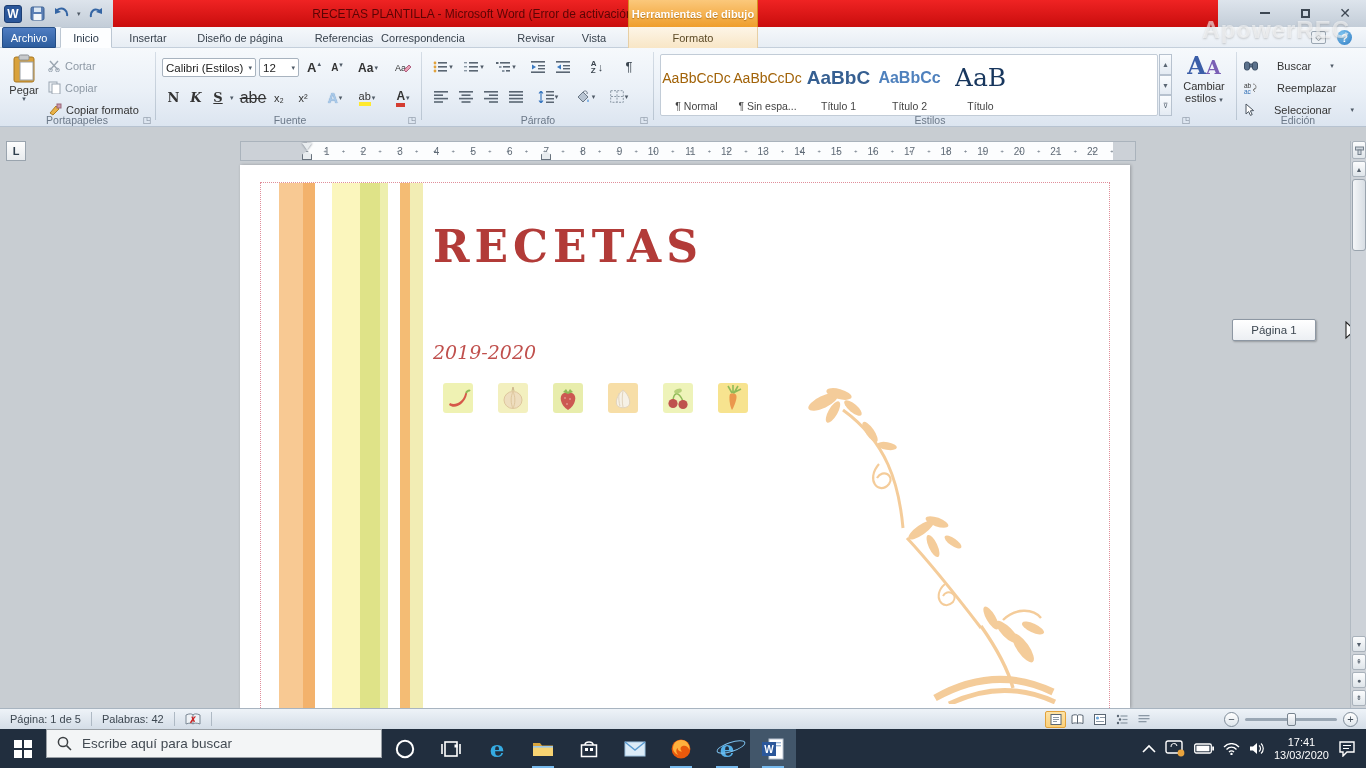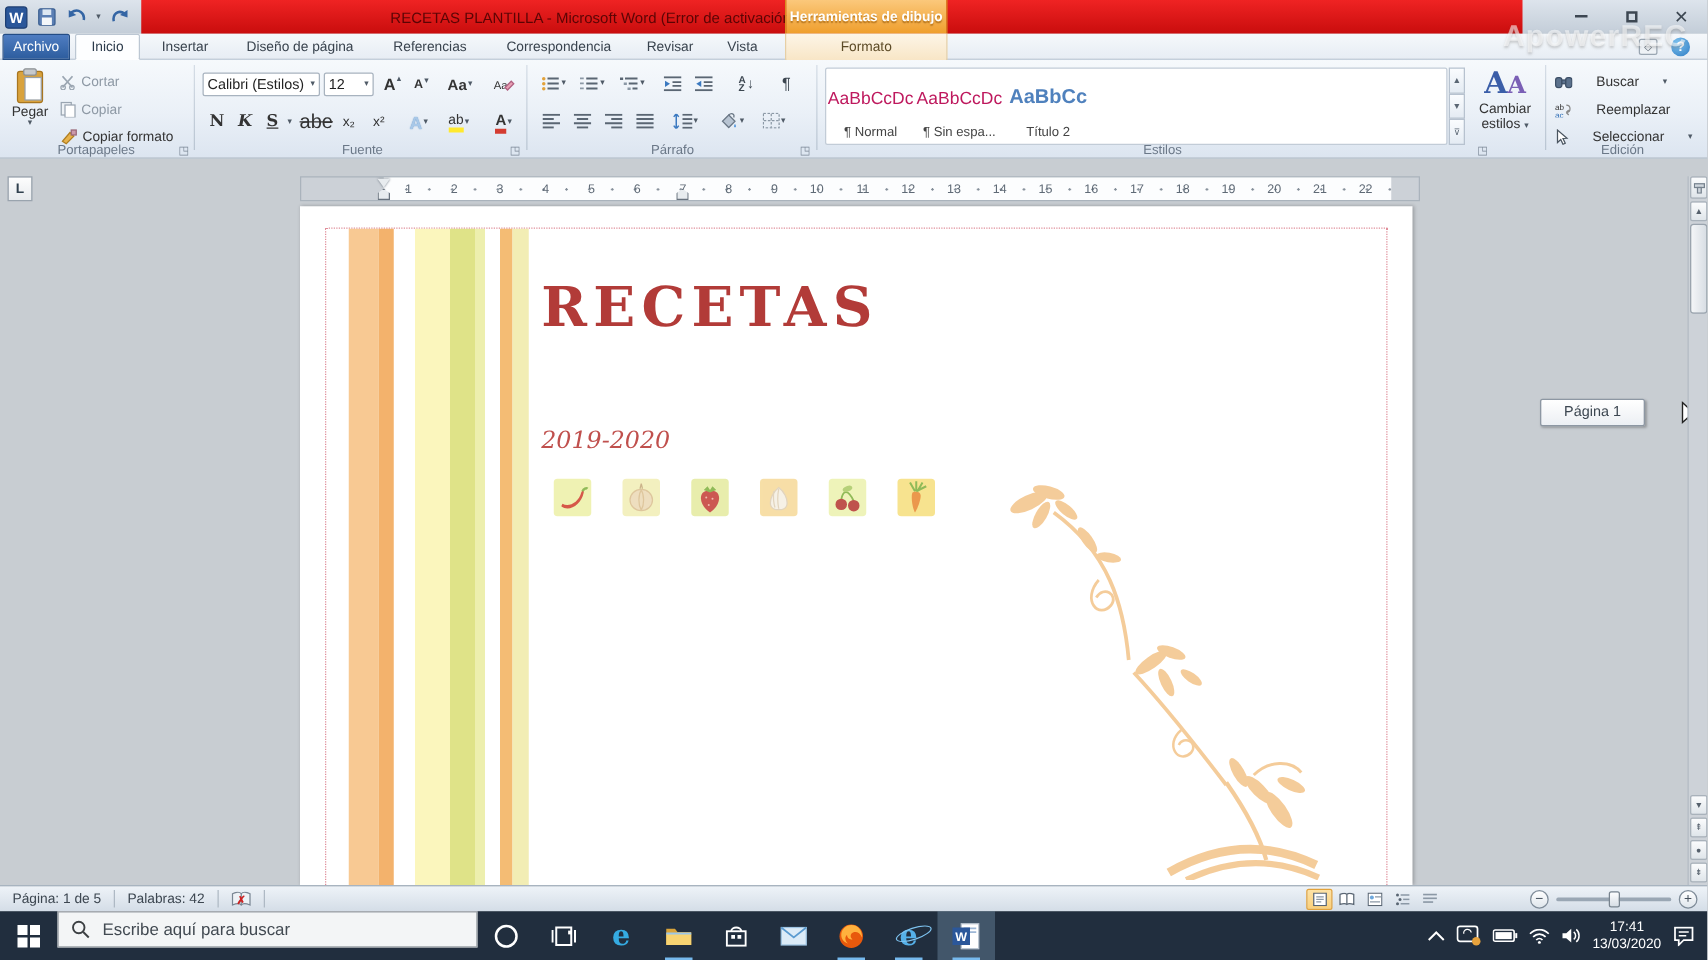--- a/index.html
+++ b/index.html
@@ -47,21 +47,21 @@
 
   .combo{position:absolute;height:19px;background:#fff;border:1px solid #a8b3bf;border-radius:2px;display:flex;align-items:center;padding:0 3px;font-size:11.5px;color:#222}
   .combo .dd{margin-left:auto}
 
   .fbtn{position:absolute;height:19px;display:flex;align-items:center;justify-content:center;gap:1px;border:1px solid transparent;border-radius:2px}
 
   .stylegallery{position:absolute;left:660px;top:6px;width:498px;height:62px;background:#fff;border:1px solid #c2ccd7;border-radius:2px;display:flex}
   .scell{width:71px;height:60px;display:flex;flex-direction:column;align-items:center;justify-content:flex-end;padding-bottom:3px;overflow:hidden}
   .scell .sample{flex:1;display:flex;align-items:center;white-space:nowrap;overflow:hidden}
   .scell .sname{font-size:10.5px;color:#444;white-space:nowrap}
-  .s-normal .sample{font-size:14px;color:#be185d}
+  .s-normal .sample{font-size:14px;color:#a16207}
   .s-h1 .sample{font-size:19px;font-weight:bold;color:#365f91;font-family:"Liberation Sans",sans-serif}
   .s-h2 .sample{font-size:16px;font-weight:bold;color:#4f81bd}
   .s-title .sample{font-size:25px;color:#17365d;font-family:"DejaVu Serif",serif}
   .s-sub .sample{font-size:15px;font-style:italic;color:#4f81bd}
   .s-emph .sample{font-size:14px;font-style:italic;color:#9a9a9a}
   .scrollcol{position:absolute;left:1159px;top:6px;width:13px;height:62px;display:flex;flex-direction:column}
   .scrollcol .sc{flex:1;border:1px solid #b7c2cf;background:linear-gradient(#fafcfe,#e4ebf3);display:flex;align-items:center;justify-content:center;font-size:7px;color:#5a6673}
 
   .chgstyles{position:absolute;left:1176px;top:5px;width:56px;height:64px;display:flex;flex-direction:column;align-items:center;border-radius:2px}
   .chgstyles .aa{font-family:"DejaVu Serif",serif;font-size:24px;font-weight:bold;line-height:26px}
@@ -175,21 +175,21 @@
     </div>
   </div>
   <div class="watermark">ApowerREC</div>
 
   <div class="tabrow">
     <div class="tab file" style="left:2px;width:54px">Archivo</div>
     <div class="tab active" style="left:60px;width:52px">Inicio</div>
     <div class="tab" style="left:116px;width:64px">Insertar</div>
     <div class="tab" style="left:184px;width:112px">Diseño de página</div>
     <div class="tab" style="left:300px;width:88px">Referencias</div>
-    <div class="tab" style="left:392px;width:110px">Correspondencia</div>
+    <div class="tab" style="left:368px;width:110px">Correspondencia</div>
     <div class="tab" style="left:506px;width:60px">Revisar</div>
     <div class="tab" style="left:570px;width:48px">Vista</div>
     <div class="tab ctx" style="left:628px;width:130px">Formato</div>
     <div class="ribmin">◇</div>
     <div class="helpbtn">?</div>
   </div>
 
   <div class="ribbon">
 
     <div class="bigbtn">
@@ -410,23 +410,31 @@
 
     <div class="stylegallery">
       <div class="scell s-normal">
           <span class="sample">AaBbCcDc</span>
           <span class="sname">¶ Normal</span>
         </div>
       <div class="scell s-normal">
           <span class="sample">AaBbCcDc</span>
           <span class="sname">¶ Sin espa...</span>
         </div>
+      <div class="scell s-h1">
+          <span class="sample">AaBbC</span>
+          <span class="sname">Título 1</span>
+        </div>
       <div class="scell s-h2">
           <span class="sample">AaBbCc</span>
           <span class="sname">Título 2</span>
+        </div>
+      <div class="scell s-title">
+          <span class="sample">AaB</span>
+          <span class="sname">Título</span>
         </div>
     </div>
     <div class="scrollcol">
       <span class="sc">▲</span>
       <span class="sc">▼</span>
       <span class="sc">⊽</span>
     </div>
     <div class="chgstyles">
       <span class="aa"><span style="color:#3b5ea8">A</span><span style="color:#7a5fb5;font-size:19px">A</span></span>
       <span class="t"><span>Cambiar estilos</span> <span class="dd">▾</span></span>

